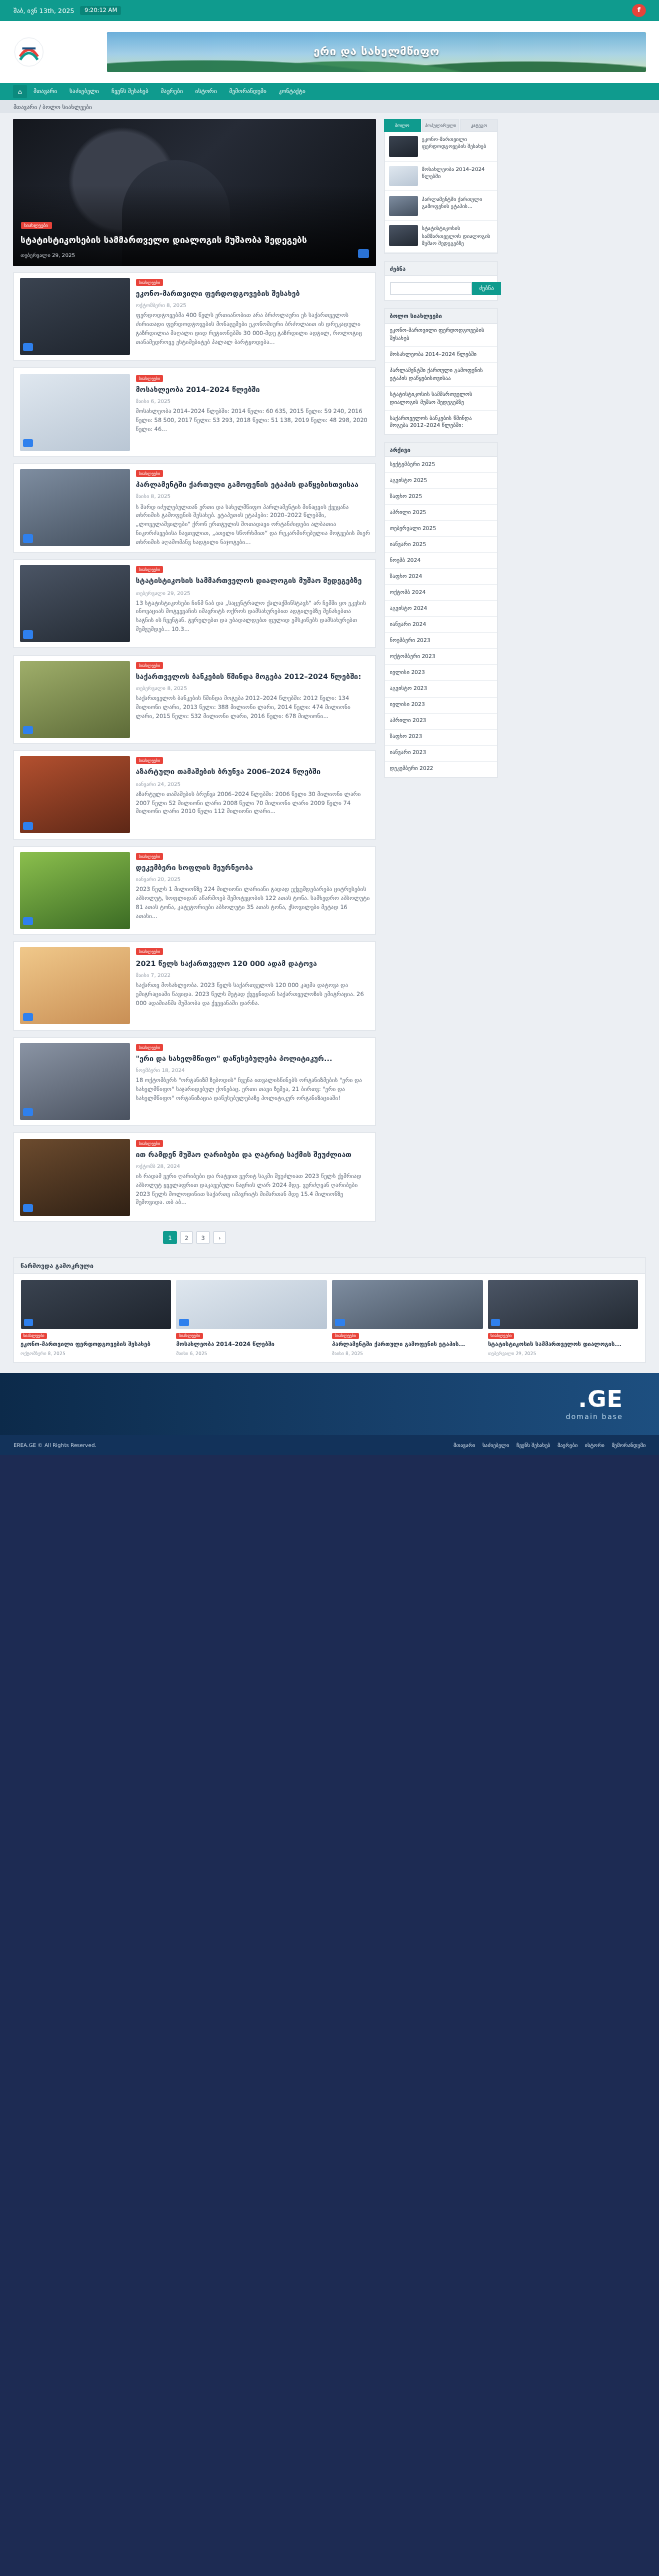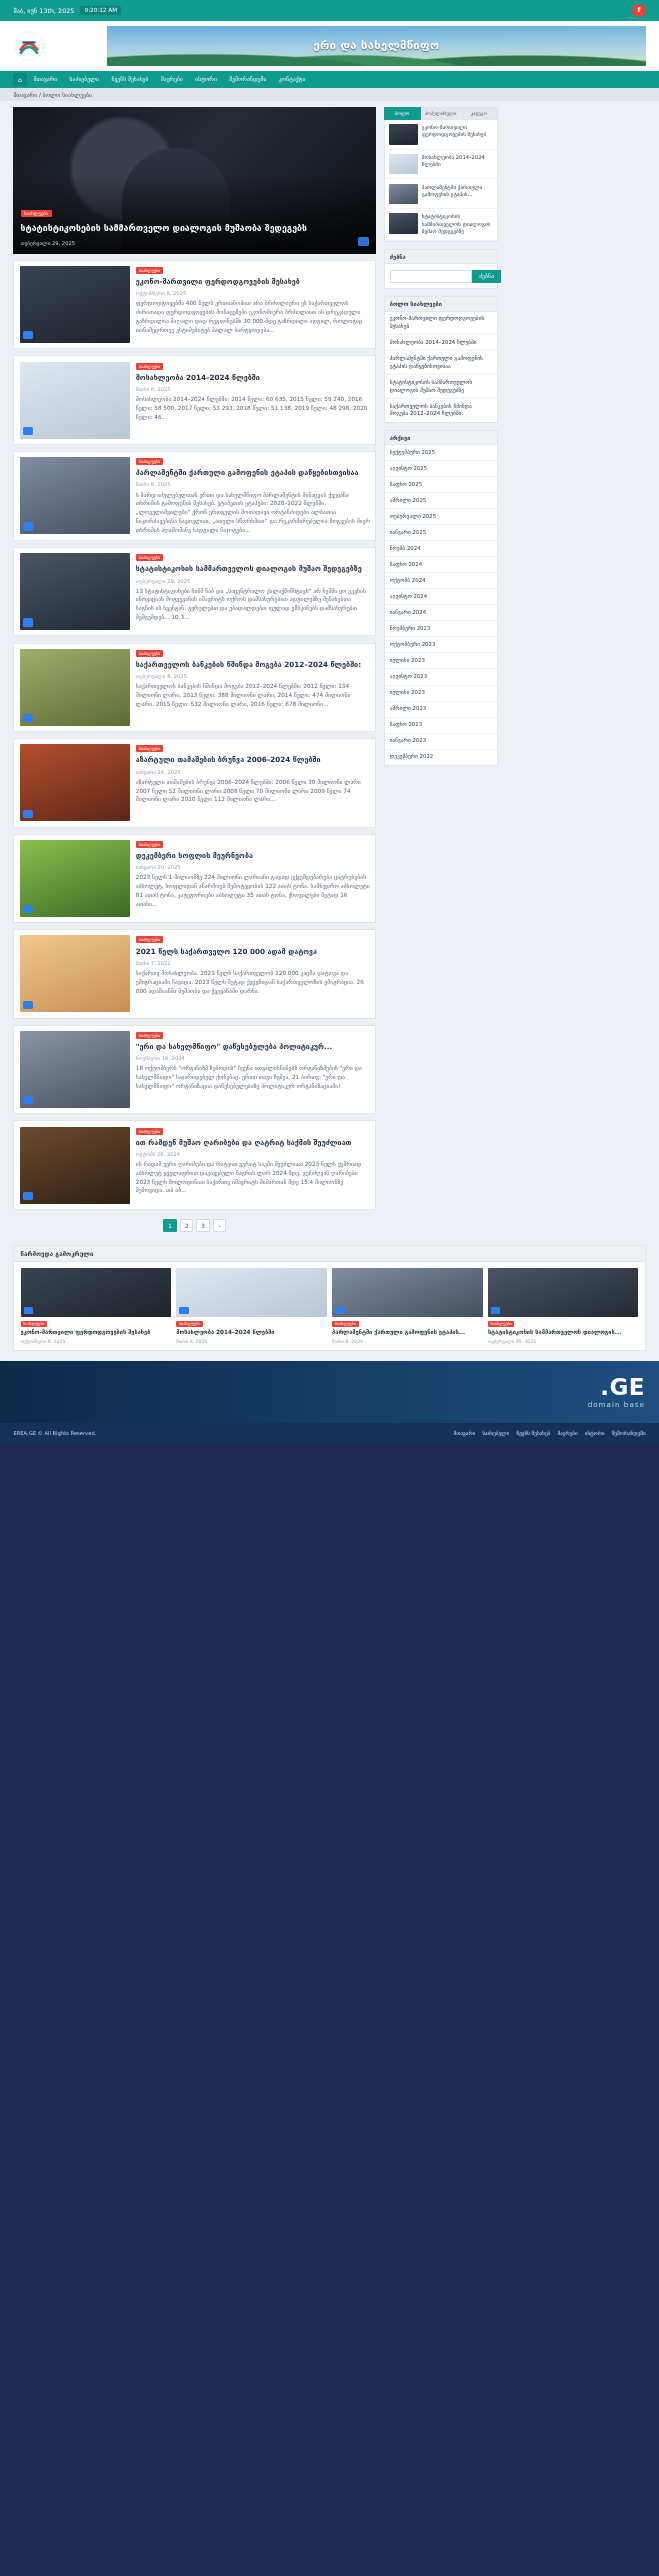--- a/index.html
+++ b/index.html
@@ -39,21 +39,21 @@
     font-size:6.7px;font-weight:bold;
   }
 
   
   .header {
     background:#ffffff;
     display:flex;
     align-items:center;
     padding:7.2px 13.4px;
     gap:6px;
-    height:50px;
+    height:62px;
     justify-content:center;
   }
   .logo { width:88px; display:flex; align-items:center; }
   .logo svg { display:block; }
   .banner {
     flex:1;
     height:40px;
     border-radius:1.5px;
     position:relative;
     overflow:hidden;
@@ -231,21 +231,21 @@
   .fcard .fcat{display:inline-block;background:#e8433a;color:#fff;font-size:4.1px;padding:0.5px 2.6px;border-radius:1px;margin:3.6px 0 2.1px;}
   .fcard h4{margin:0 0 2.1px;font-size:5.7px;line-height:1.4;color:#1f2d3d;}
   .fcard .fmeta{font-size:4.6px;color:#98a0ab;}
 
   
   .gebanner {
     margin:9.3px 0 0 0;
     height:62px;
     background:linear-gradient(90deg,#0c2a4a 0%, #17406b 60%, #1d4f80 100%);
     display:flex;align-items:center;justify-content:flex-end;
-    padding-right:14px;
+    padding-right:36px;
     color:#fff;
   }
   .gebanner .ge {
     text-align:right;
   }
   .gebanner .ge .big { font-size:23px; font-weight:bold; letter-spacing:0.5px; color:#ffffff; }
   .gebanner .ge .sub { font-size:7.2px; color:#b7d3e8; letter-spacing:1px; }
 
   
   .footer {

